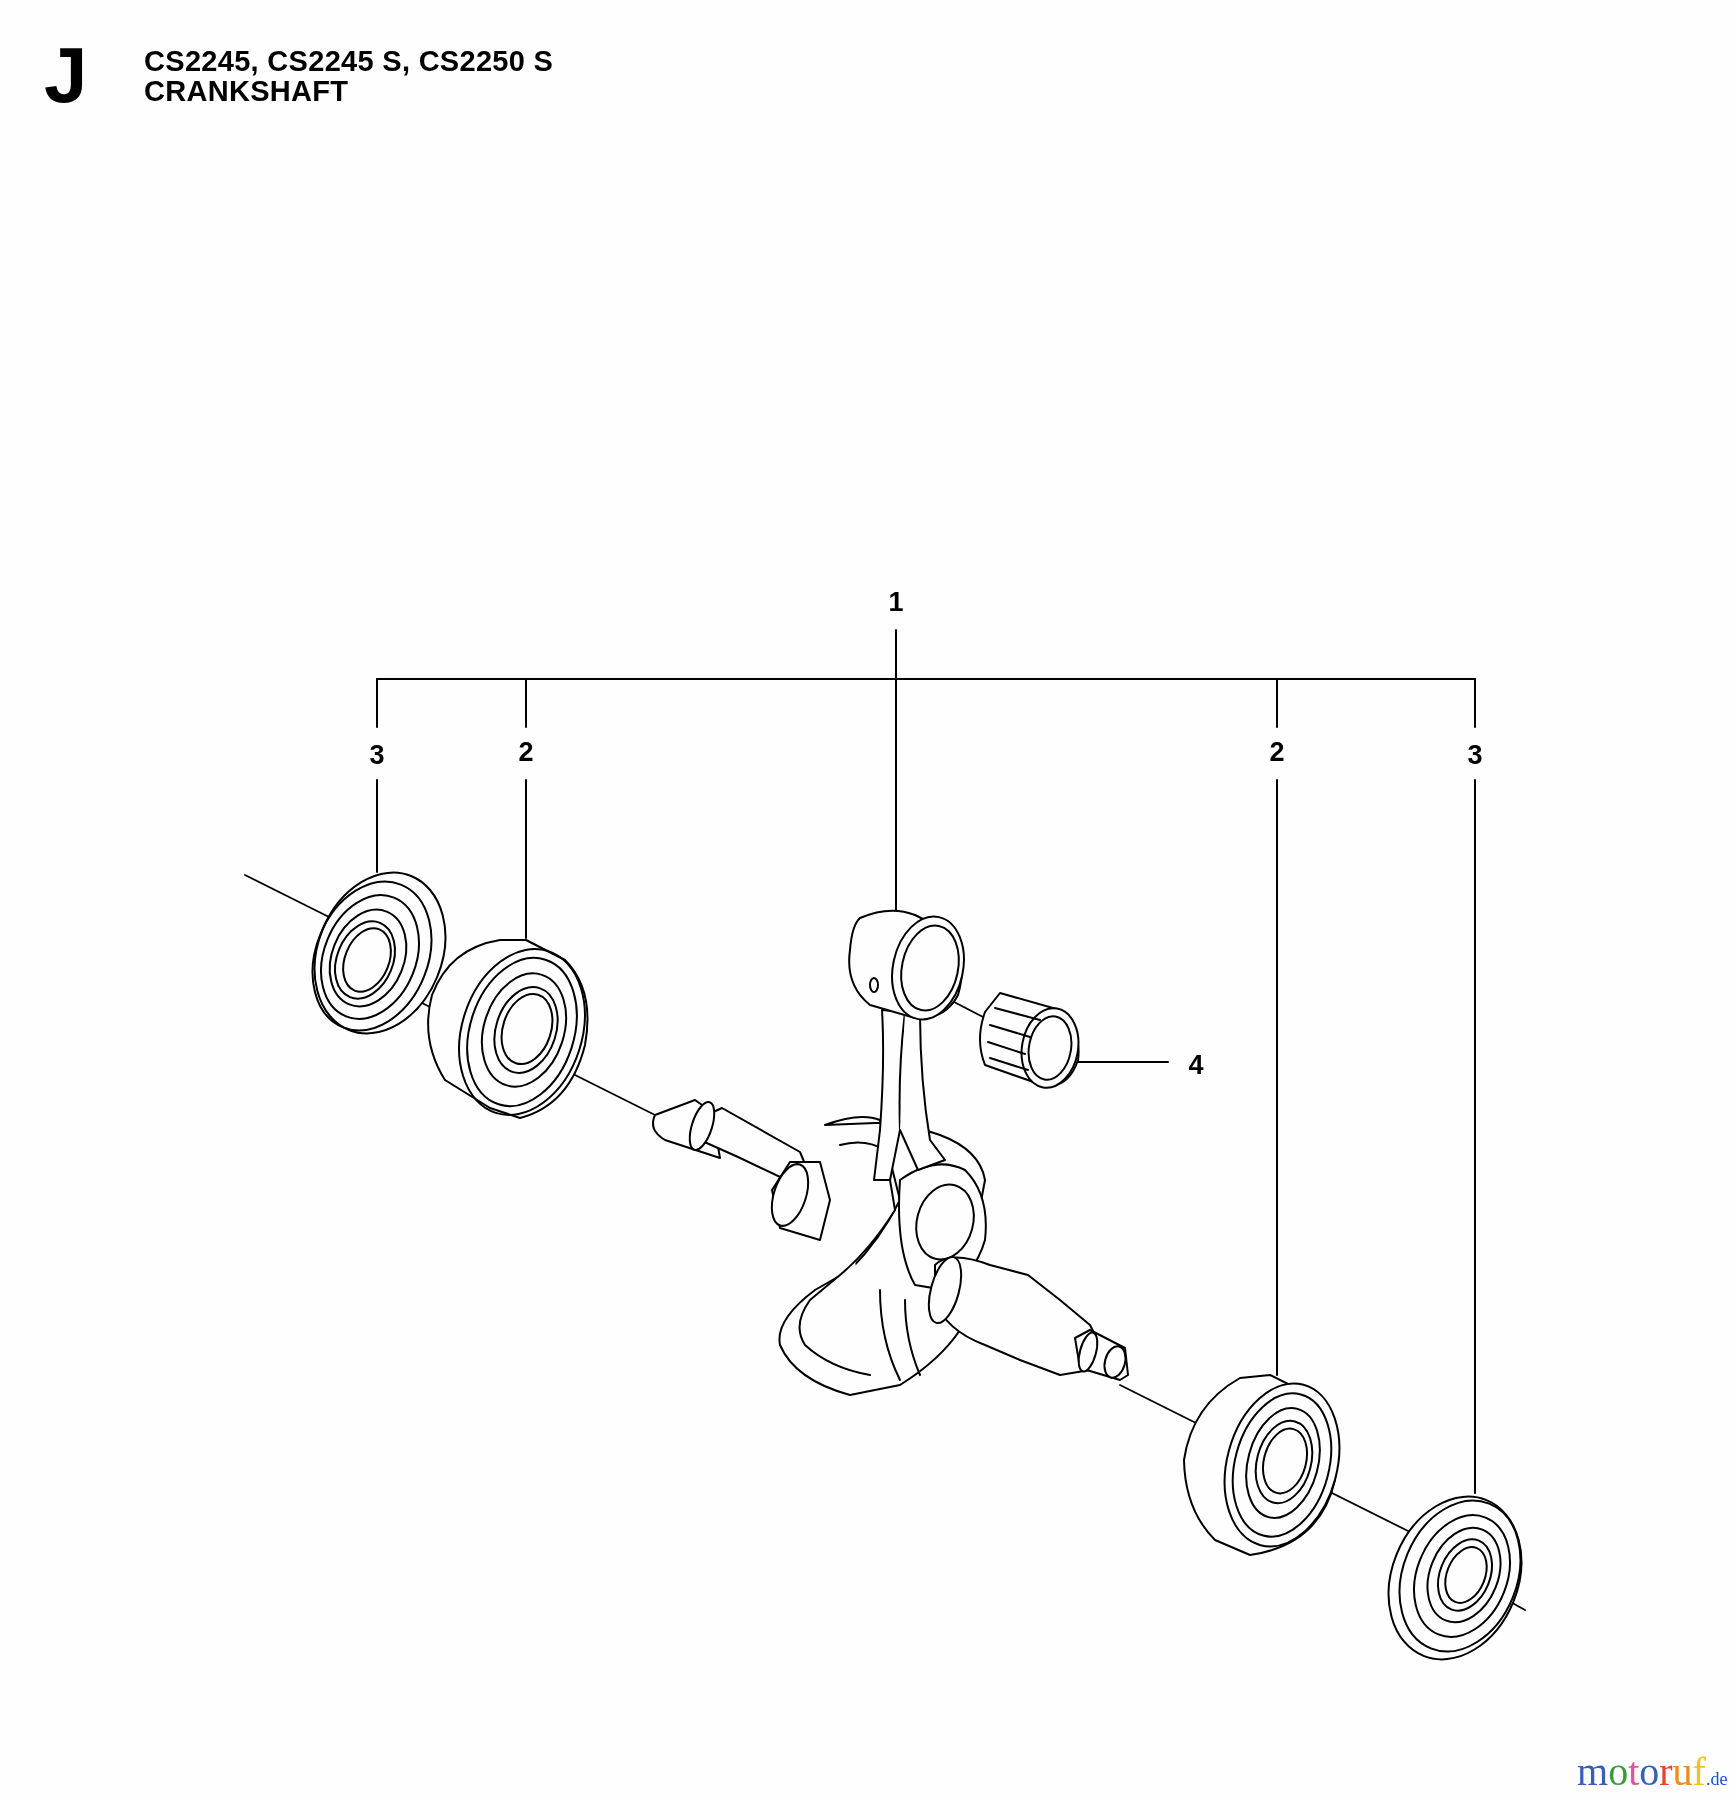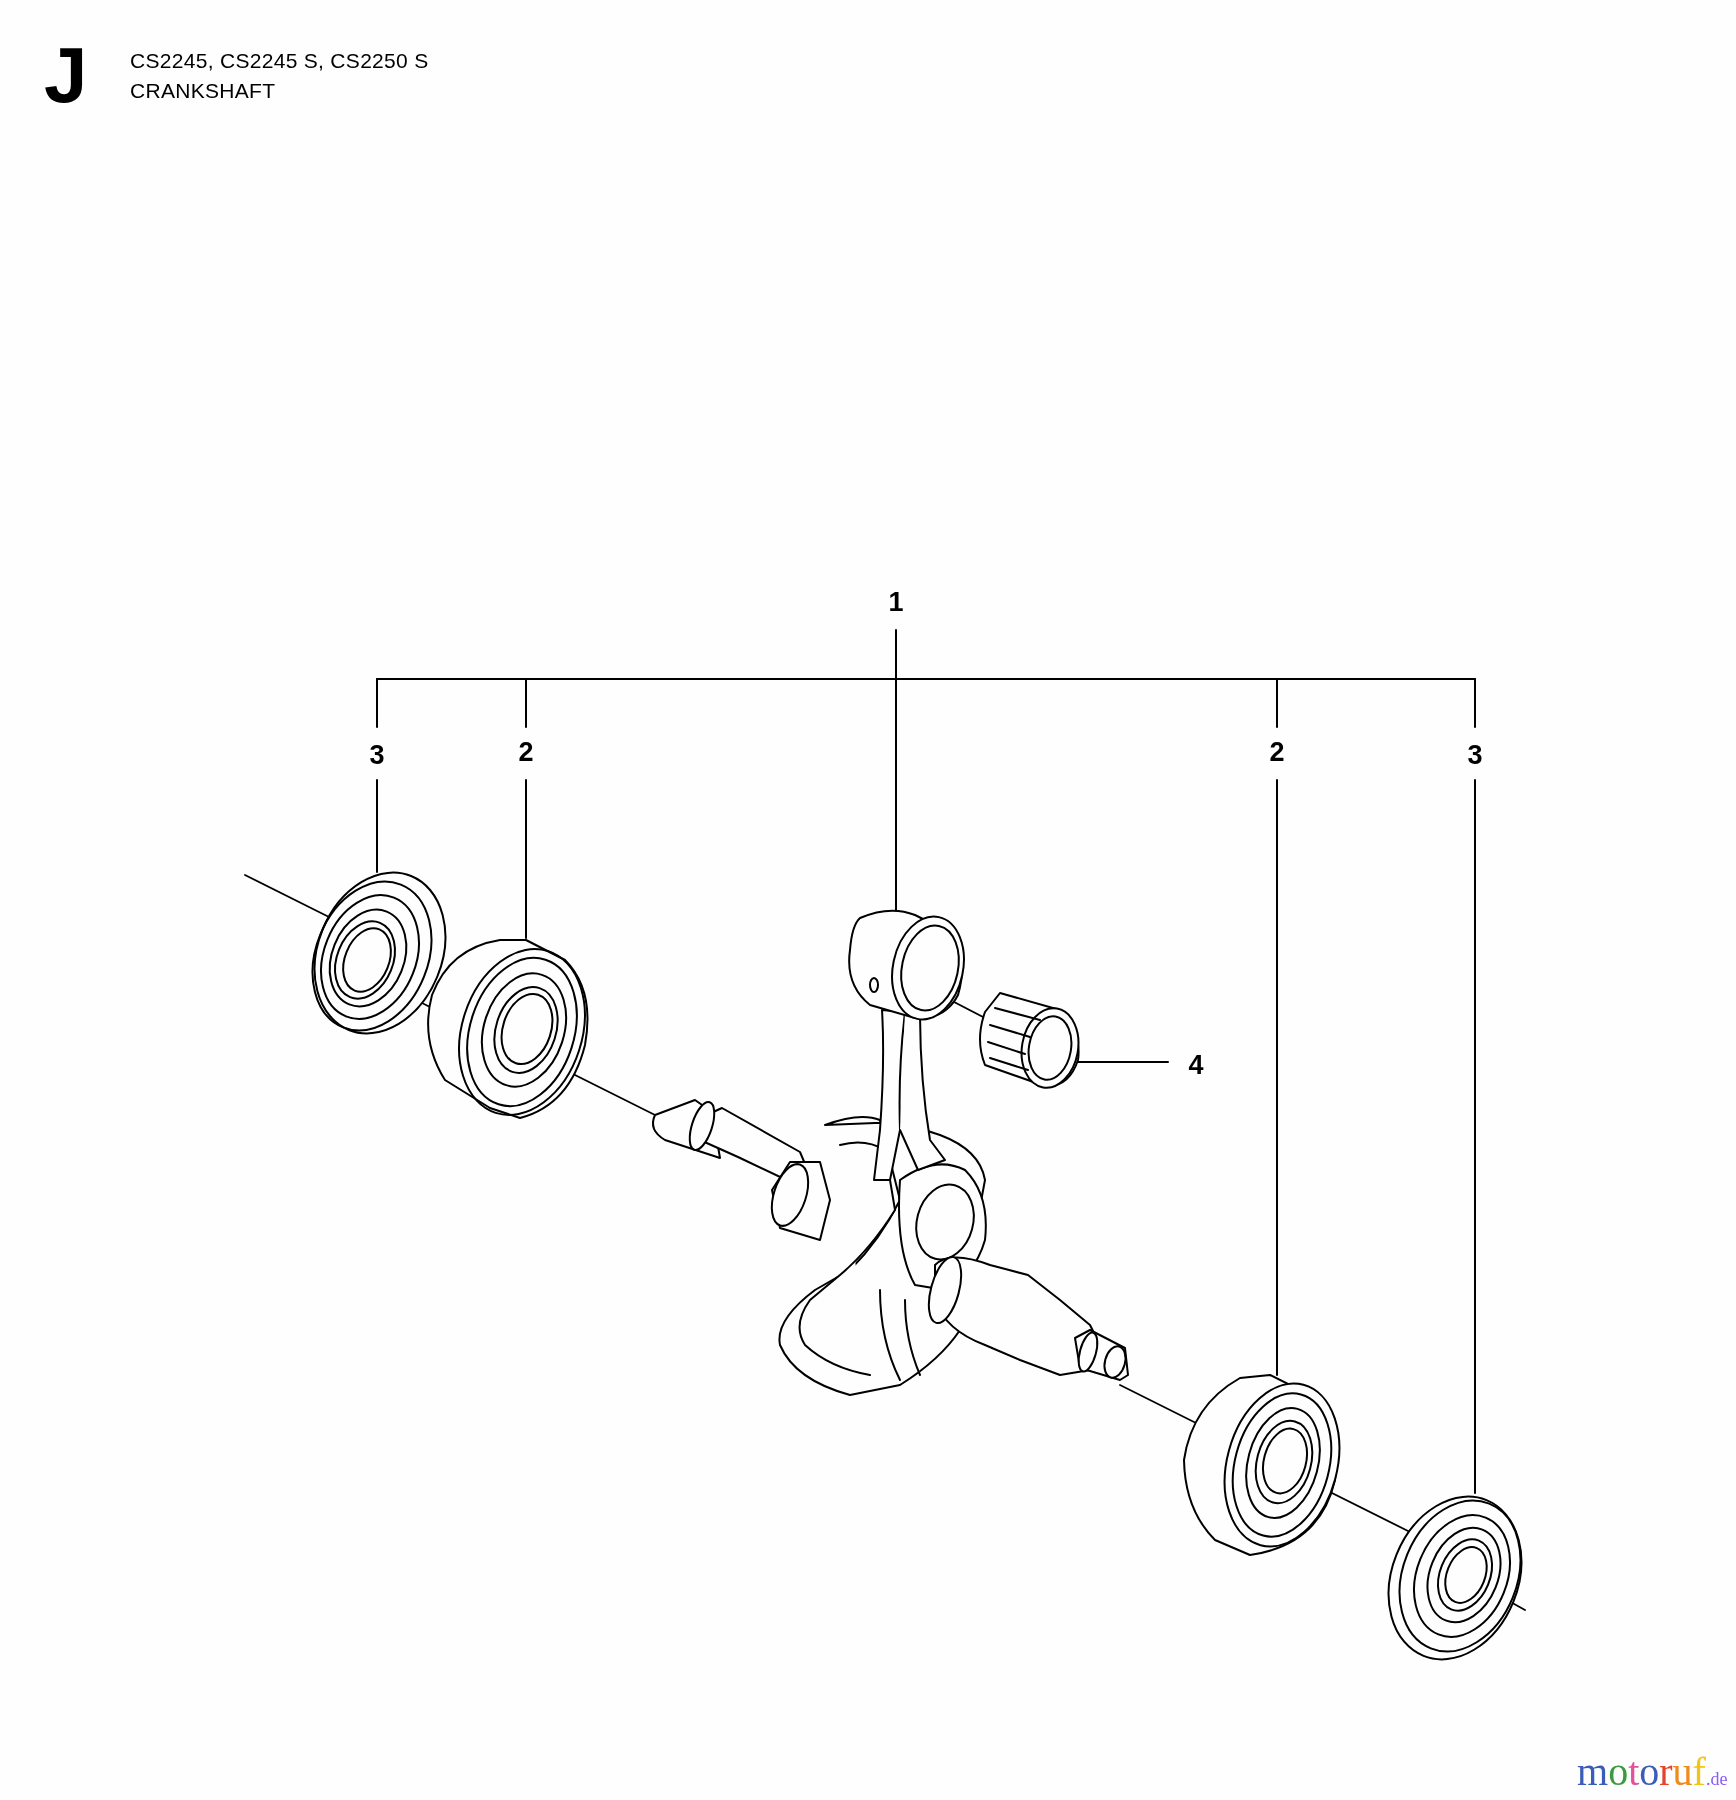--- a/index.html
+++ b/index.html
@@ -1,24 +1,24 @@
 <!DOCTYPE html>
 <html><head>
 <meta charset="utf-8">
 <style>
   html, body { margin: 0; padding: 0; background: #fdfefd; }
   body { width: 1736px; height: 1800px; position: relative; overflow: hidden;
          font-family: "Liberation Sans", sans-serif; color: #000; }
   .section-letter { position: absolute; left: 44px; top: 36px; font-size: 78px; font-weight: bold; line-height: 1; }
-  .title-block { position: absolute; left: 130px; top: 46px; font-size: 21px; font-weight: normal; line-height: 30px; letter-spacing: 0.3px; }
+  .title-block { position: absolute; left: 144px; top: 46px; font-size: 29px; font-weight: bold; line-height: 30px; letter-spacing: 0.3px; }
   .title-block div { white-space: nowrap; }
   svg.diagram { position: absolute; left: 0; top: 0; }
   .callout { position: absolute; font-size: 27px; font-weight: bold; line-height: 1; transform: translateX(-50%); }
   .watermark { position: absolute; left: 1577px; top: 1752px; font-family: "Liberation Serif", serif; font-size: 40px; line-height: 1; white-space: nowrap; }
-  .watermark .tld { font-size: 18px; color: #8b5cf6; }
+  .watermark .tld { font-size: 18px; color: #1d4ed8; }
 </style>
 </head>
 <body>
 
 <div class="section-letter">J</div>
 <div class="title-block">
   <div>CS2245, CS2245 S, CS2250 S</div>
   <div>CRANKSHAFT</div>
 </div>
 

